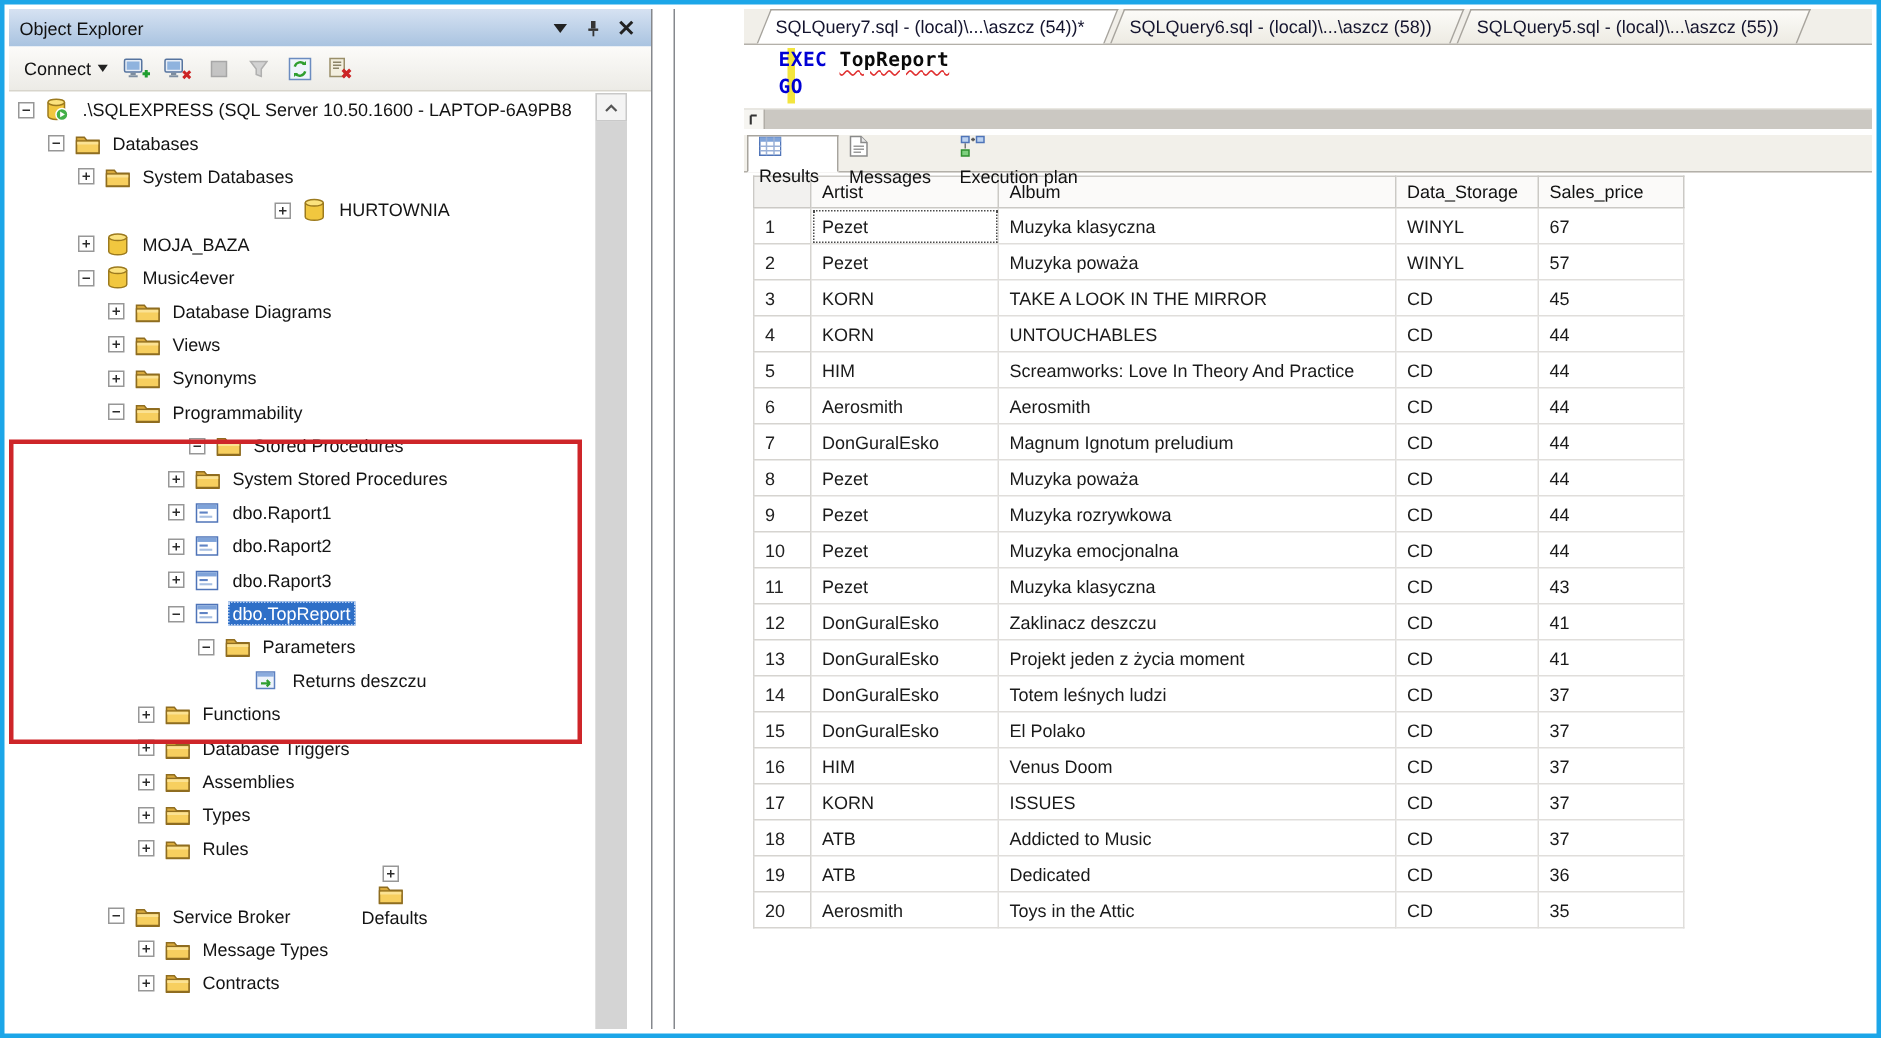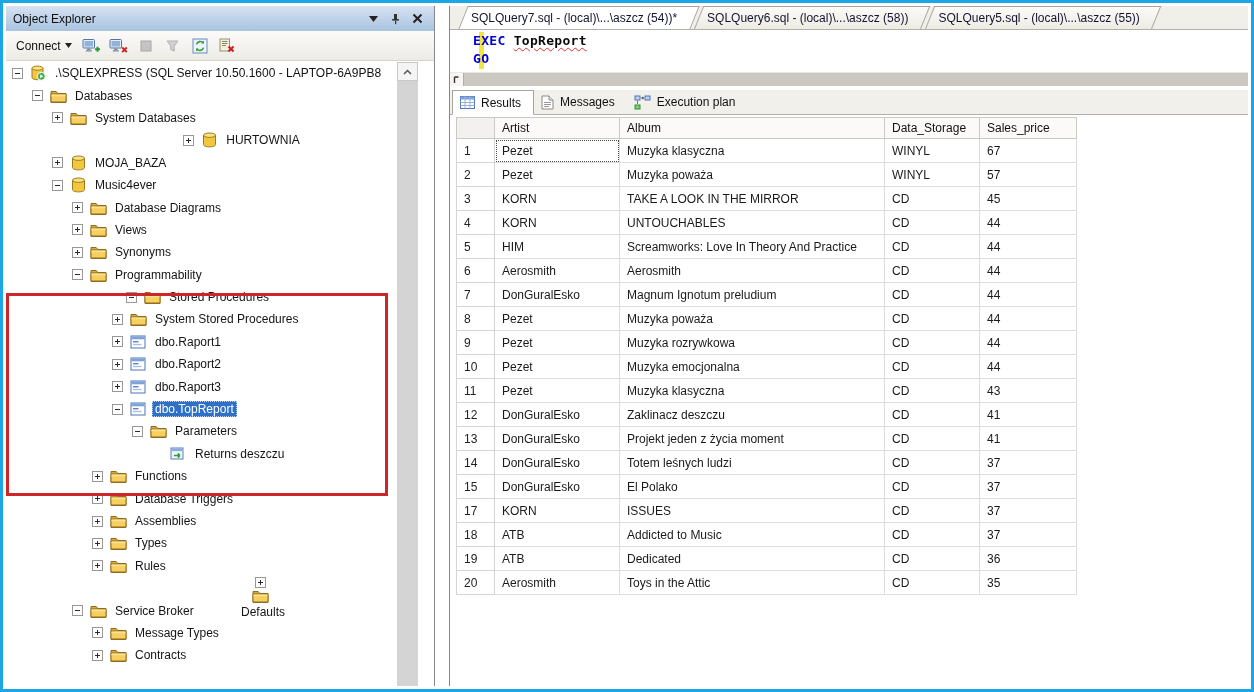--- a/index.html
+++ b/index.html
@@ -34,21 +34,21 @@
   .red-box { position:absolute; left:0; top:287px; width:382px; height:203px;
     border:3px solid #ce2529; pointer-events:none; z-index:6; }
 
   .oe-scroll { position:absolute; top:56px; bottom:0; right:16px; width:21px; background:#dddddd; z-index:4; }
   .oe-scroll .arrow { height:19px; background:#f4f4f4; border:1px solid #c9c9c9;
     display:flex; align-items:center; justify-content:center; }
   .oe-scroll .thumb { position:absolute; left:0; right:0; top:19px; bottom:0; background:#d4d4d4; }
 
   
   .doc-panel { position:absolute; left:446px; top:3px; right:3px; bottom:3px;
-    background:#fff; border-left:1px solid #85888d; overflow:hidden; }
+    background:#fff; border-left:1px solid #85888d; overflow:hidden;padding-left:46px; }
 
   .doc-tabs { height:24px; background:#f1efe9; border-bottom:1px solid #b3b0a9;
     display:flex; align-items:stretch; padding-left:8px; position:relative; white-space:nowrap; overflow:hidden; }
   .dtab { position:relative; padding:0 13px; display:flex; align-items:center;
     font-size:12px; color:#14142e; margin-right:4px; }
   .dtab::before { content:""; position:absolute; inset:0; transform:skewX(-22deg); transform-origin:100% 100%;
     background:linear-gradient(#fcfbf8,#edebe3); border:1px solid #a7a49d; border-bottom:none; z-index:0; }
   .dtab.active { z-index:2; margin-bottom:-1px; }
   .dtab.active::before { background:#fff; }
   .dtab .lbl { position:relative; z-index:1; }
@@ -61,21 +61,21 @@
   .sql-kw { color:#0000d4; }
   .sql-ident { color:#0a0a0a; text-decoration:underline; text-decoration-style:wavy;
     text-decoration-color:#e03131; text-decoration-thickness:1px; text-underline-offset:2px; }
 
   .hscroll { position:relative; height:14px; background:#cbc8c2; border-top:1px solid #e9e7e1; }
   .split-btn { position:absolute; left:0; top:0; width:14px; height:13px; background:#f6f5f1;
     border-right:1px solid #b1aea7; display:flex; align-items:center; justify-content:center; }
 
   .res-tabs { height:25px; margin-top:4px; background:#f2f0ea; border-bottom:1px solid #b3b0a9;
     display:flex; align-items:stretch; padding-left:2px; }
-  .rtab { display:flex; align-items:center; gap:6px; padding:0 12px 0 7px; font-size:12px; color:#101010; }
+  .rtab { display:flex; align-items:flex-start; gap:6px; padding:0 12px 0 7px; font-size:12px; color:#101010;flex-direction:column; }
   .rtab.active { background:#fff; border:1px solid #a7a49d; border-bottom:1px solid #fff; margin-bottom:-1px; }
   .rtab .ric { display:flex; align-items:center; }
 
   .grid-wrap { margin:2px 0 0 6px; }
   table.grid { border-collapse:collapse; table-layout:fixed; width:620px; font-size:12px; color:#1a1a1a; }
   table.grid th, table.grid td { height:24px; padding:0 4px 0 7px; text-align:left;
     font-weight:normal; overflow:hidden; white-space:nowrap; }
   table.grid thead th { height:21px; background:#fbfaf9; border:1px solid #cbc9c5; color:#111; }
   table.grid thead th.corner { background:#f2f1ef; }
   table.grid tbody td { background:#fff; border:1px solid #e0dedb; }
@@ -682,20 +682,27 @@
               <td>37</td>
             </tr>
             <tr>
               <td class="rownum">15</td>
               <td>DonGuralEsko</td>
               <td>El Polako</td>
               <td>CD</td>
               <td>37</td>
             </tr>
             <tr>
+              <td class="rownum">16</td>
+              <td>HIM</td>
+              <td>Venus Doom</td>
+              <td>CD</td>
+              <td>37</td>
+            </tr>
+            <tr>
               <td class="rownum">17</td>
               <td>KORN</td>
               <td>ISSUES</td>
               <td>CD</td>
               <td>37</td>
             </tr>
             <tr>
               <td class="rownum">18</td>
               <td>ATB</td>
               <td>Addicted to Music</td>

